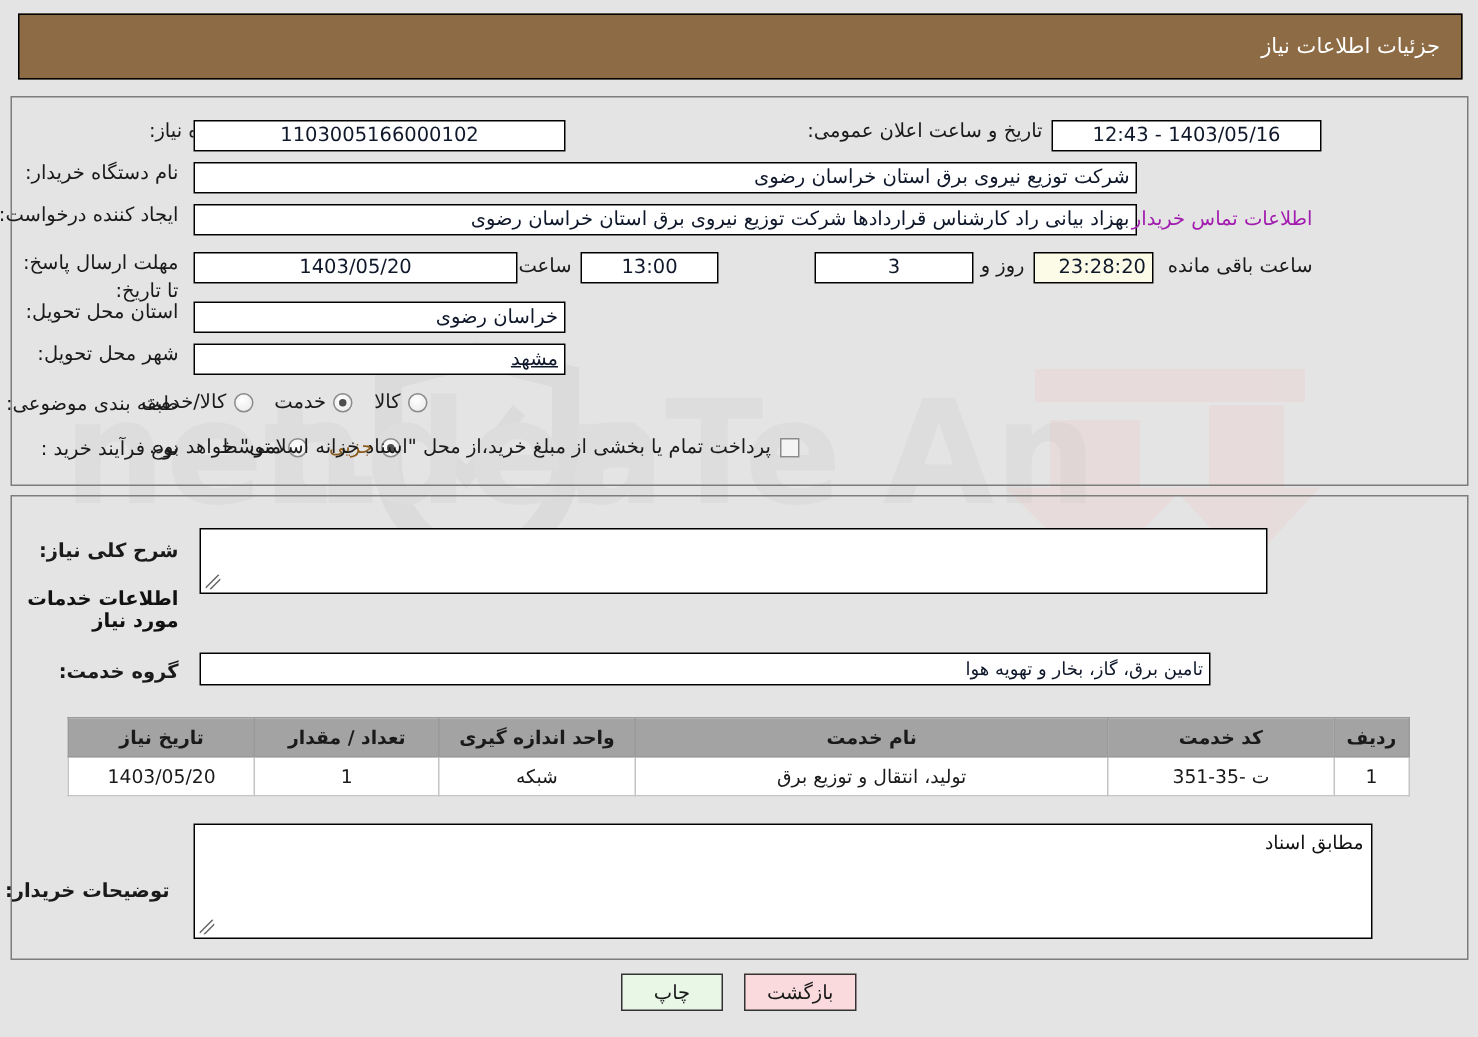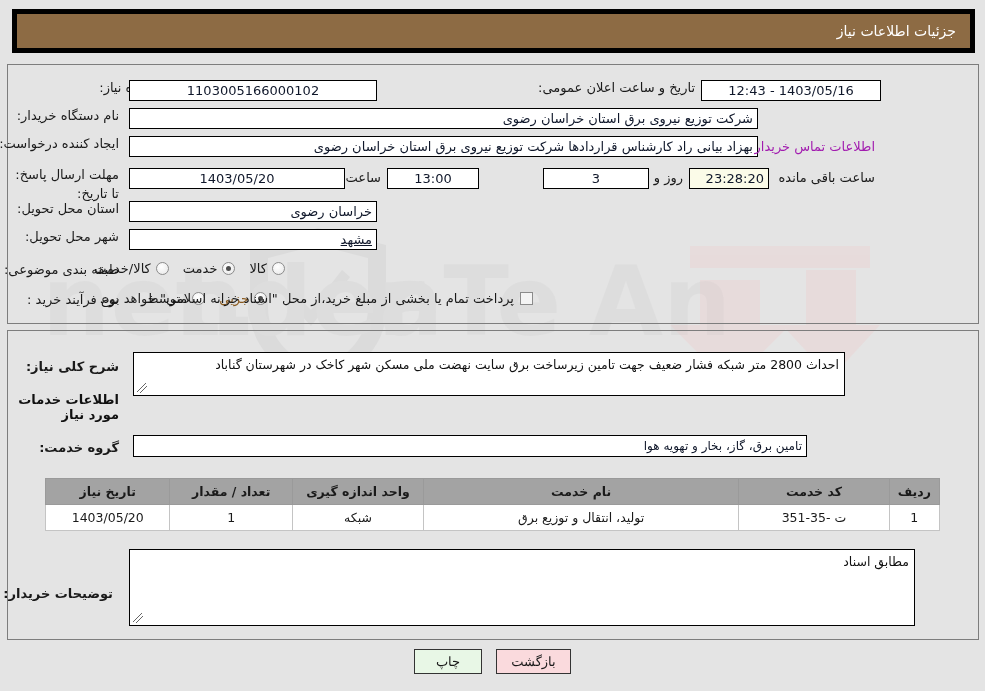--- a/index.html
+++ b/index.html
@@ -28,21 +28,21 @@
   }
 
   
   .header-bar {
     position: absolute;
     top: 9px; right: 10px;
     width: 963px;
     height: 44px;
     box-sizing: border-box;
     background: #8d6b44;
-    border: 5px solid #000000;
+    border: 1px solid #000000;
     color: #ffffff;
     font-size: 14px;
     display: flex;
     align-items: center;
     justify-content: flex-start;
     padding-right: 14px;
     z-index: 3;
   }
 
   
@@ -304,21 +304,20 @@
     </div>
     <div class="row" style="top:291px; right:452px;">
       <span class="checkbox"></span>
       <span class="radio-label" style="margin-right:6px;">پرداخت تمام یا بخشی از مبلغ خرید،از محل "اسناد خزانه اسلامی" خواهد بود.</span>
     </div>
 
     <div style="position:absolute; top:356px; right:866px; width:112px; text-align:right;">
       <span class="lbl lbl-bold">شرح کلی نیاز:</span>
     </div>
     <div class="textbox" style="position:absolute; top:352px; right:140px; width:712px; height:44px;">
-      <span>احداث 2800 متر شبکه فشار ضعیف جهت تامین زیرساخت برق  سایت نهضت ملی مسکن شهر کاخک در شهرستان گناباد</span>
       <span class="resize-grip">
         <svg width="10" height="10" viewBox="0 0 10 10">
             <path d="M0 9 L9 0 M3 10 L10 3" stroke="#666" stroke-width="1" fill="none"></path>
           </svg>
       </span>
     </div>
 
     <div class="sec-title" style="top:392px; right:866px;">اطلاعات خدمات مورد نیاز</div>
 
     <div style="position:absolute; top:437px; right:866px; text-align:right;">

